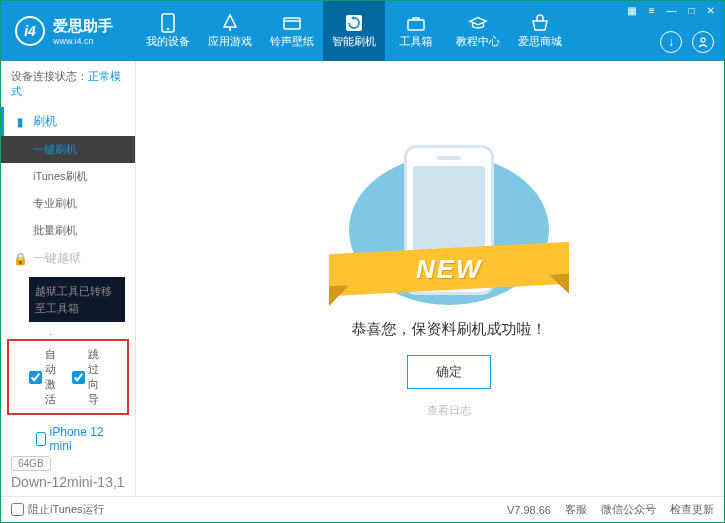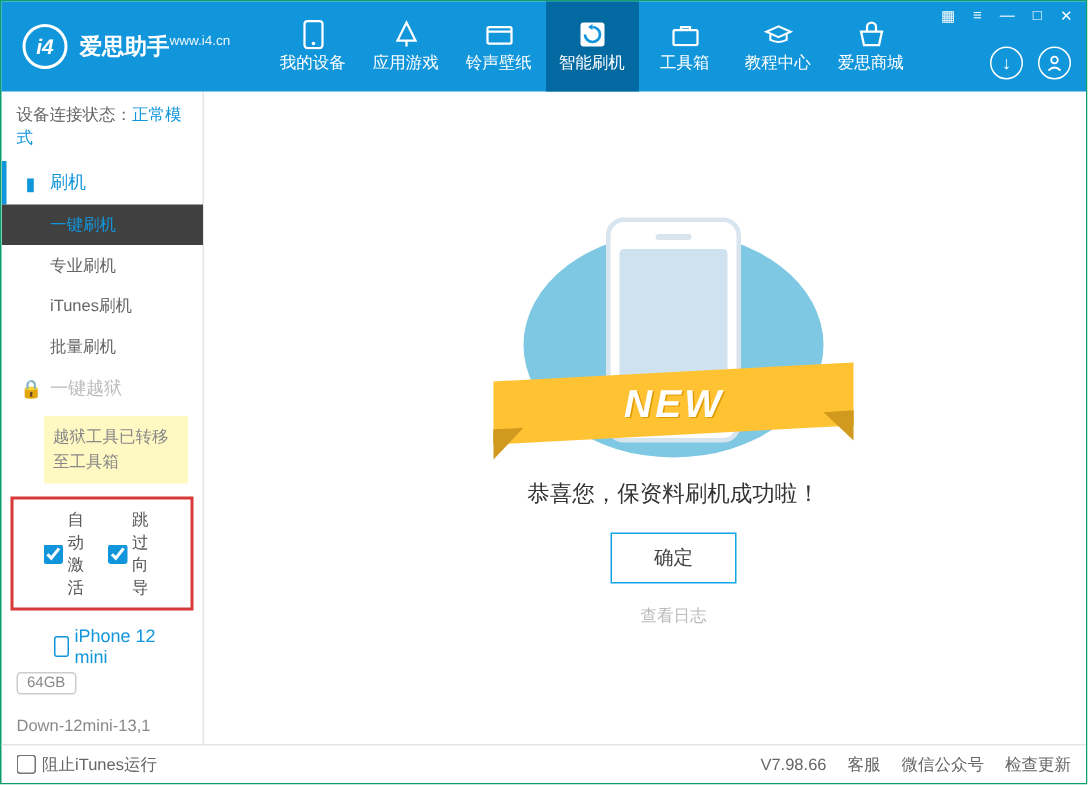--- a/index.html
+++ b/index.html
@@ -1,50 +1,50 @@
 <!DOCTYPE html>
 <html><head>
 <meta charset="utf-8">
 <style>
 * { margin: 0; padding: 0; box-sizing: border-box; }
 body { font-family: "Microsoft YaHei", sans-serif; font-size: 12px; background: #fff; }
 .app { width: 725px; height: 523px; border: 1px solid #0d9e6e; display: flex; flex-direction: column; }
 .header { background: #1296db; color: #fff; height: 60px; display: flex; align-items: center; position: relative; }
 .logo-area { display: flex; align-items: center; padding: 0 14px; gap: 8px; }
 .logo-circle { width: 30px; height: 30px; border: 2px solid #fff; border-radius: 50%; display: flex; align-items: center; justify-content: center; font-weight: bold; font-size: 14px; font-style: italic; }
-.logo-text { display: flex; flex-direction: row; }
+.logo-text { display: flex; flex-direction: column; }
 .logo-title { font-size: 15px; font-weight: bold; }
 .logo-sub { font-size: 9px; opacity: 0.9; }
 .nav { display: flex; height: 100%; margin-left: 10px; }
 .nav-item { width: 62px; display: flex; flex-direction: column; align-items: center; justify-content: center; gap: 1px; cursor: pointer; font-size: 11px; }
 .nav-item.active { background: #0369a1; }
 .nav-icon { width: 20px; height: 20px; display: flex; align-items: center; justify-content: center; }
 .win-ctrl { position: absolute; top: 4px; right: 6px; display: flex; gap: 6px; font-size: 10px; }
 .win-ctrl span { cursor: pointer; padding: 0 3px; }
 .header-right { position: absolute; right: 10px; bottom: 8px; display: flex; gap: 10px; }
 .header-right .circ { width: 22px; height: 22px; border: 1.5px solid #fff; border-radius: 50%; display: flex; align-items: center; justify-content: center; cursor: pointer; font-size: 12px; }
 .body { flex: 1; display: flex; min-height: 0; gap: 38px; }
 .sidebar { width: 135px; border-right: 1px solid #e5e5e5; display: flex; flex-direction: column; }
 .conn-status { padding: 8px 10px; font-size: 11px; color: #666; }
 .conn-status .mode { color: #1296db; }
 .side-head { display: flex; align-items: center; gap: 6px; padding: 6px 12px; color: #333; font-size: 12px; cursor: pointer; }
 .side-head.active { border-left: 3px solid #1296db; padding-left: 9px; color: #1296db; }
 .side-head .icon { width: 14px; text-align: center; color: #999; }
 .side-head.active .icon { color: #1296db; }
 .side-sub { padding: 6px 10px 6px 32px; font-size: 11px; color: #666; cursor: pointer; }
 .side-sub.selected { background: #404040; color: #1296db; }
-.side-notice { margin: 4px 10px 4px 28px; padding: 6px; background: #fef9c3; font-size: 11px; color: #888; line-height: 1.5; }
+.side-notice { margin: 4px 10px 4px 28px; padding: 6px; background: #0f172a; font-size: 11px; color: #888; line-height: 1.5; }
 .checkbox-row { border: 2px solid #d93838; margin: 4px 6px; padding: 6px 20px; display: flex; gap: 8px; font-size: 11px; color: #555; }
 .checkbox-row label { display: flex; align-items: center; gap: 3px; cursor: pointer; }
 .checkbox-row input { accent-color: #1296db; }
 .device-box { padding: 6px 10px; }
 .device-name { color: #1296db; font-size: 12px; display: flex; align-items: center; gap: 4px; padding-left: 25px; }
 .device-name .phone-icon { width: 10px; height: 14px; border: 1.5px solid #1296db; border-radius: 2px; }
 .device-cap { display: inline-block; border: 1px solid #ccc; border-radius: 3px; padding: 1px 6px; font-size: 10px; color: #888; margin: 3px 0; }
-.device-model { font-size: 11px; color: #888; margin-top: 12px; }
+.device-model { font-size: 14px; color: #888; }
 .main { flex: 1; display: flex; flex-direction: column; align-items: center; justify-content: center; position: relative; }
 .illus { position: relative; width: 220px; height: 180px; }
 .blob { position: absolute; width: 200px; height: 150px; background: #7ec8e3; border-radius: 50%; top: 15px; left: 10px; }
 .phone { position: absolute; width: 90px; height: 150px; background: #fff; border-radius: 12px; border: 3px solid #d8e4ee; top: 5px; left: 65px; }
 .phone::before { content: ""; position: absolute; top: 8px; left: 50%; transform: translateX(-50%); width: 24px; height: 4px; background: #d8e4ee; border-radius: 3px; }
 .phone::after { content: ""; position: absolute; bottom: 6px; left: 50%; transform: translateX(-50%); width: 14px; height: 14px; border: 2px solid #d8e4ee; border-radius: 50%; }
 .screen { position: absolute; top: 18px; left: 6px; right: 6px; bottom: 26px; background: #cfe2f0; border-radius: 3px; }
 .ribbon { position: absolute; bottom: 30px; left: -10px; right: -10px; height: 42px; background: #ffc233; display: flex; align-items: center; justify-content: center; transform: skewY(-3deg); }
 .ribbon-text { font-size: 26px; font-weight: 900; color: #fff; font-style: italic; letter-spacing: 2px; transform: skewY(3deg); text-shadow: 1px 1px 0 #e09b00; }
 .ribbon::before, .ribbon::after { content: ""; position: absolute; width: 0; height: 0; border: 10px solid transparent; bottom: -10px; }
@@ -157,22 +157,22 @@
     <div class="sidebar">
       <div class="conn-status">
         <span>设备连接状态：</span><span class="mode">正常模式</span>
       </div>
       <div class="sidebar-scroll">
         <div class="side-head active">
           <span class="icon">▮</span>
           <span>刷机</span>
         </div>
         <div class="side-sub selected">一键刷机</div>
+        <div class="side-sub">iTunes刷机</div>
         <div class="side-sub">专业刷机</div>
-        <div class="side-sub">iTunes刷机</div>
         <div class="side-sub">批量刷机</div>
 
         <div class="side-head" style="color:#bbb">
           <span class="icon">🔒</span>
           <span>一键越狱</span>
         </div>
         <div class="side-notice">越狱工具已转移至工具箱</div>
 
         <div class="side-head">
           <span class="icon">☰</span>

